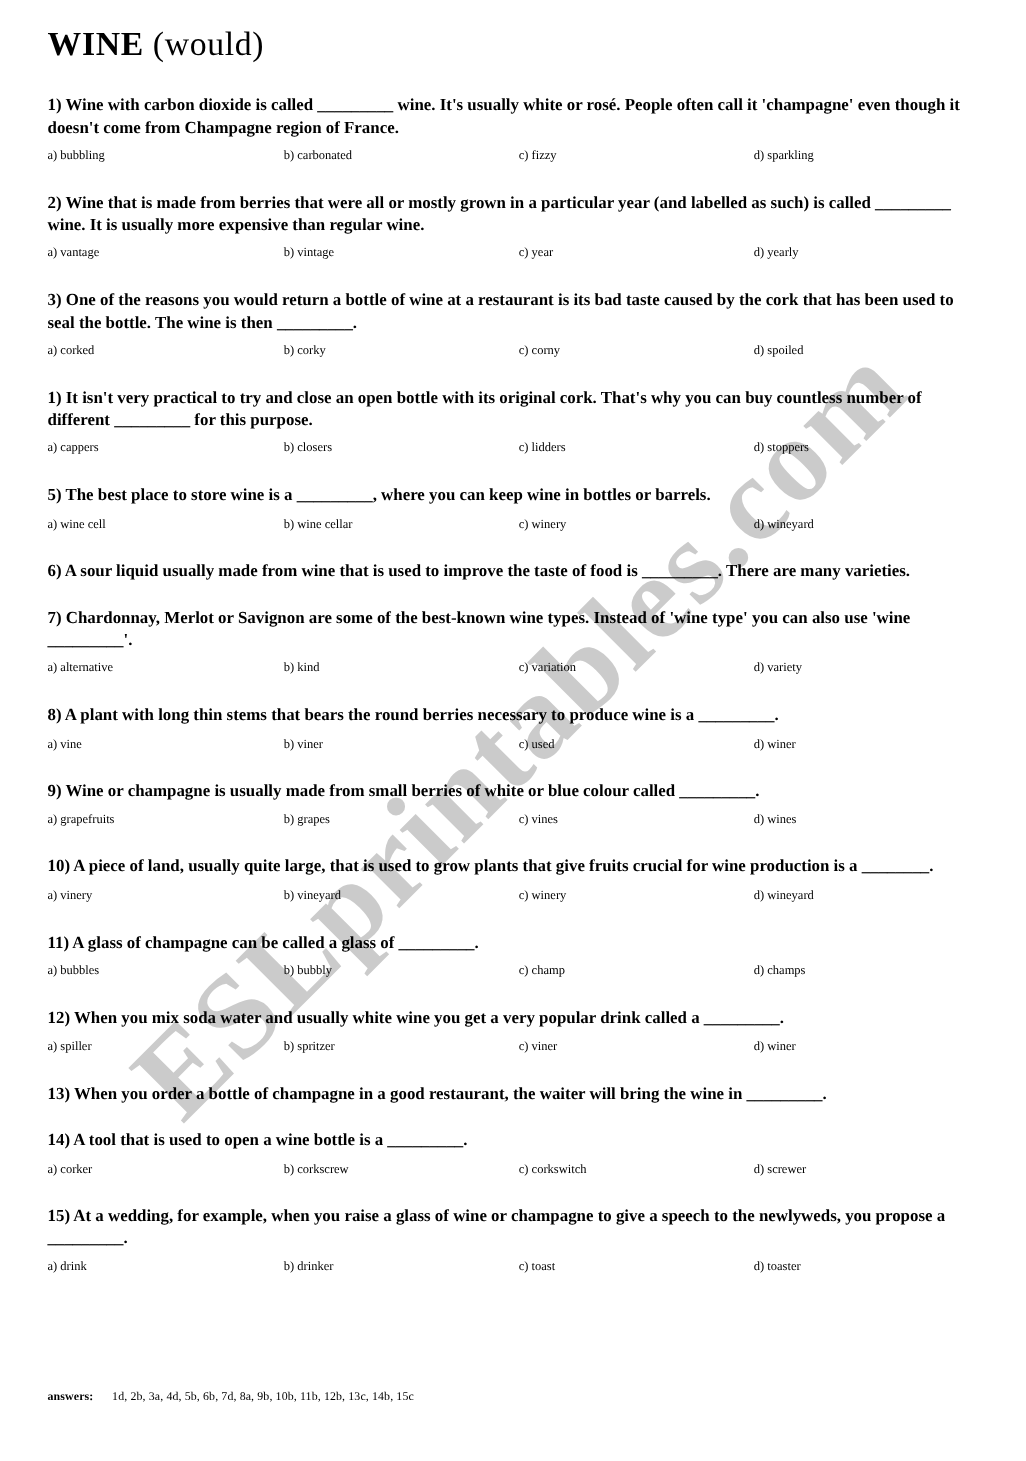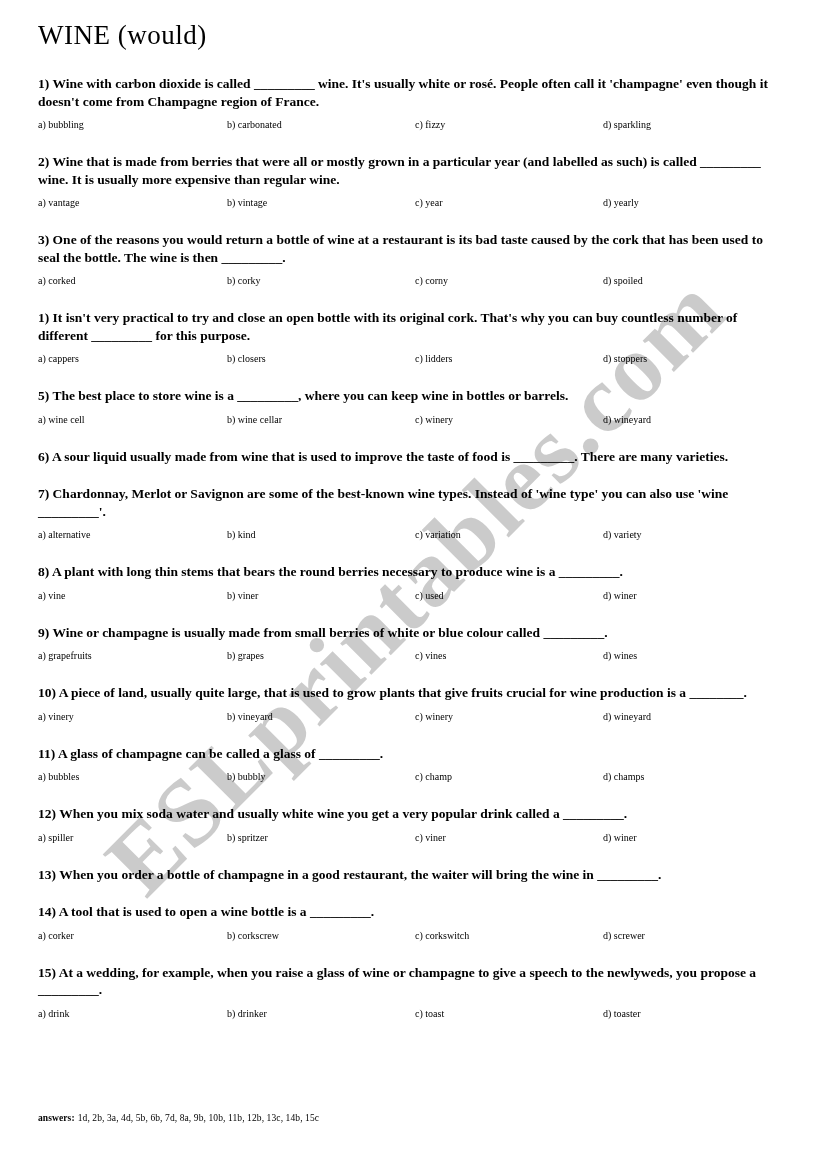--- a/index.html
+++ b/index.html
@@ -28,21 +28,21 @@
     z-index: 0;
     pointer-events: none;
   }
   .content { position: relative; z-index: 1; }
   .title {
     font-size: 27px;
     font-weight: normal;
     margin-bottom: 24px;
     letter-spacing: 0.5px;
   }
-  .title-main { font-weight: normal; }
+  .title-main { font-weight: bold; }
   .question { margin-bottom: 15px; max-width: 736px; }
   .q-text {
     font-weight: bold;
     font-size: 13.5px;
     line-height: 17.5px;
     margin-top: 20px;
   }
   .options {
     display: grid;
     grid-template-columns: 189px 188px 188px 1fr;
@@ -51,21 +51,21 @@
     margin-top: 6px;
   }
   .opt { white-space: nowrap; }
   .answers {
     position: absolute;
     left: 38px; top: 1113px;
     font-size: 9.5px;
     z-index: 1;
     letter-spacing: 0.1px;
   }
-  .answers-label { font-weight: bold; margin-right: 3px; }
+  .answers-label { font-weight: bold; margin-right: 15px; }
 </style>
 </head>
 <body>
 
 <div class="page">
   <div class="watermark">ESLprintables.com</div>
 
   <div class="content">
     <h1 class="title"><span class="title-main">WINE</span><span class="title-suffix"> (would)</span></h1>
 

